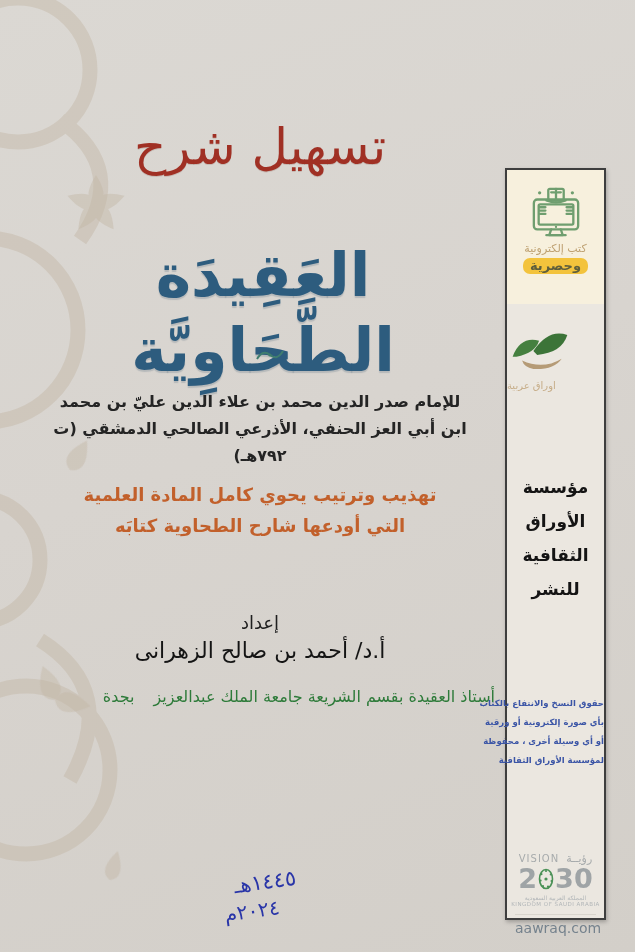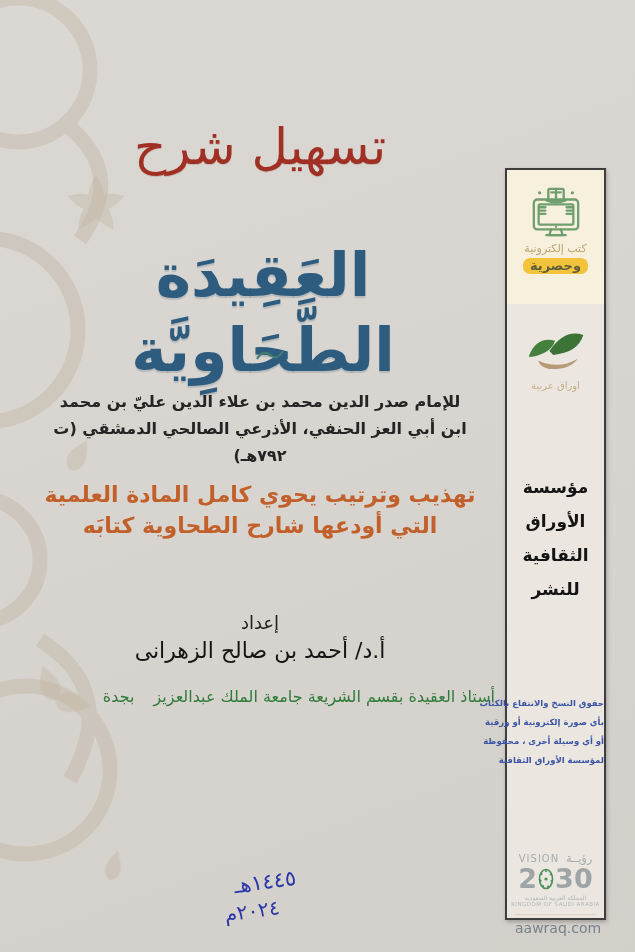--- a/index.html
+++ b/index.html
@@ -22,21 +22,21 @@
     line-height:1.25;letter-spacing:-1px;
     text-shadow:0 2px 1px rgba(30,60,90,.18);
   }
   .seal{position:absolute;top:347px;left:255px;}
   .author{
     position:absolute;top:388px;left:30px;width:460px;
     font-size:16px;font-weight:bold;color:#242424;text-align:center;line-height:27px;
   }
   .description{
     position:absolute;top:479px;left:30px;width:460px;
-    font-size:22px;font-weight:bold;color:#c2602b;text-align:center;line-height:31px;
+    font-size:18px;font-weight:bold;color:#c2602b;text-align:center;line-height:31px;
   }
   .prepared-label{
     position:absolute;top:612px;left:30px;width:460px;
     font-size:18px;color:#1f1f1f;text-align:center;
   }
   .preparer-name{
     position:absolute;top:638px;left:30px;width:460px;
     font-size:22px;color:#141414;text-align:center;
   }
   .preparer-title{
@@ -61,21 +61,21 @@
   }
   .ebook-panel{
     position:absolute;top:0;left:0;right:0;height:134px;background:#f7f0dd;
     display:flex;flex-direction:column;align-items:center;padding-top:17px;box-sizing:border-box;
   }
   .ebook-label{font-size:11px;color:#bfa273;margin-top:3px;}
   .ebook-badge{
     font-size:13px;font-weight:bold;color:#5f5f3c;background:#f3c33c;
     padding:0 7px 1px 7px;border-radius:7px;margin-top:3px;
   }
-  .awraq{position:absolute;top:158px;left:0;right:0;text-align:center;}
+  .awraq{position:absolute;top:158px;left:0;right:0;text-align:left;}
   .awraq-text{font-size:10px;color:#c6ad88;margin-top:-2px;}
   .publisher{
     position:absolute;top:300px;left:0;right:0;text-align:center;
     font-size:17px;font-weight:bold;color:#141414;line-height:34px;
   }
   .copyright{
     position:absolute;top:524px;left:0;right:0;text-align:center;
     font-size:8.5px;font-weight:bold;color:#3b55a6;line-height:19px;white-space:nowrap;
   }
   .vision{position:absolute;top:682px;left:0;right:0;text-align:center;}

